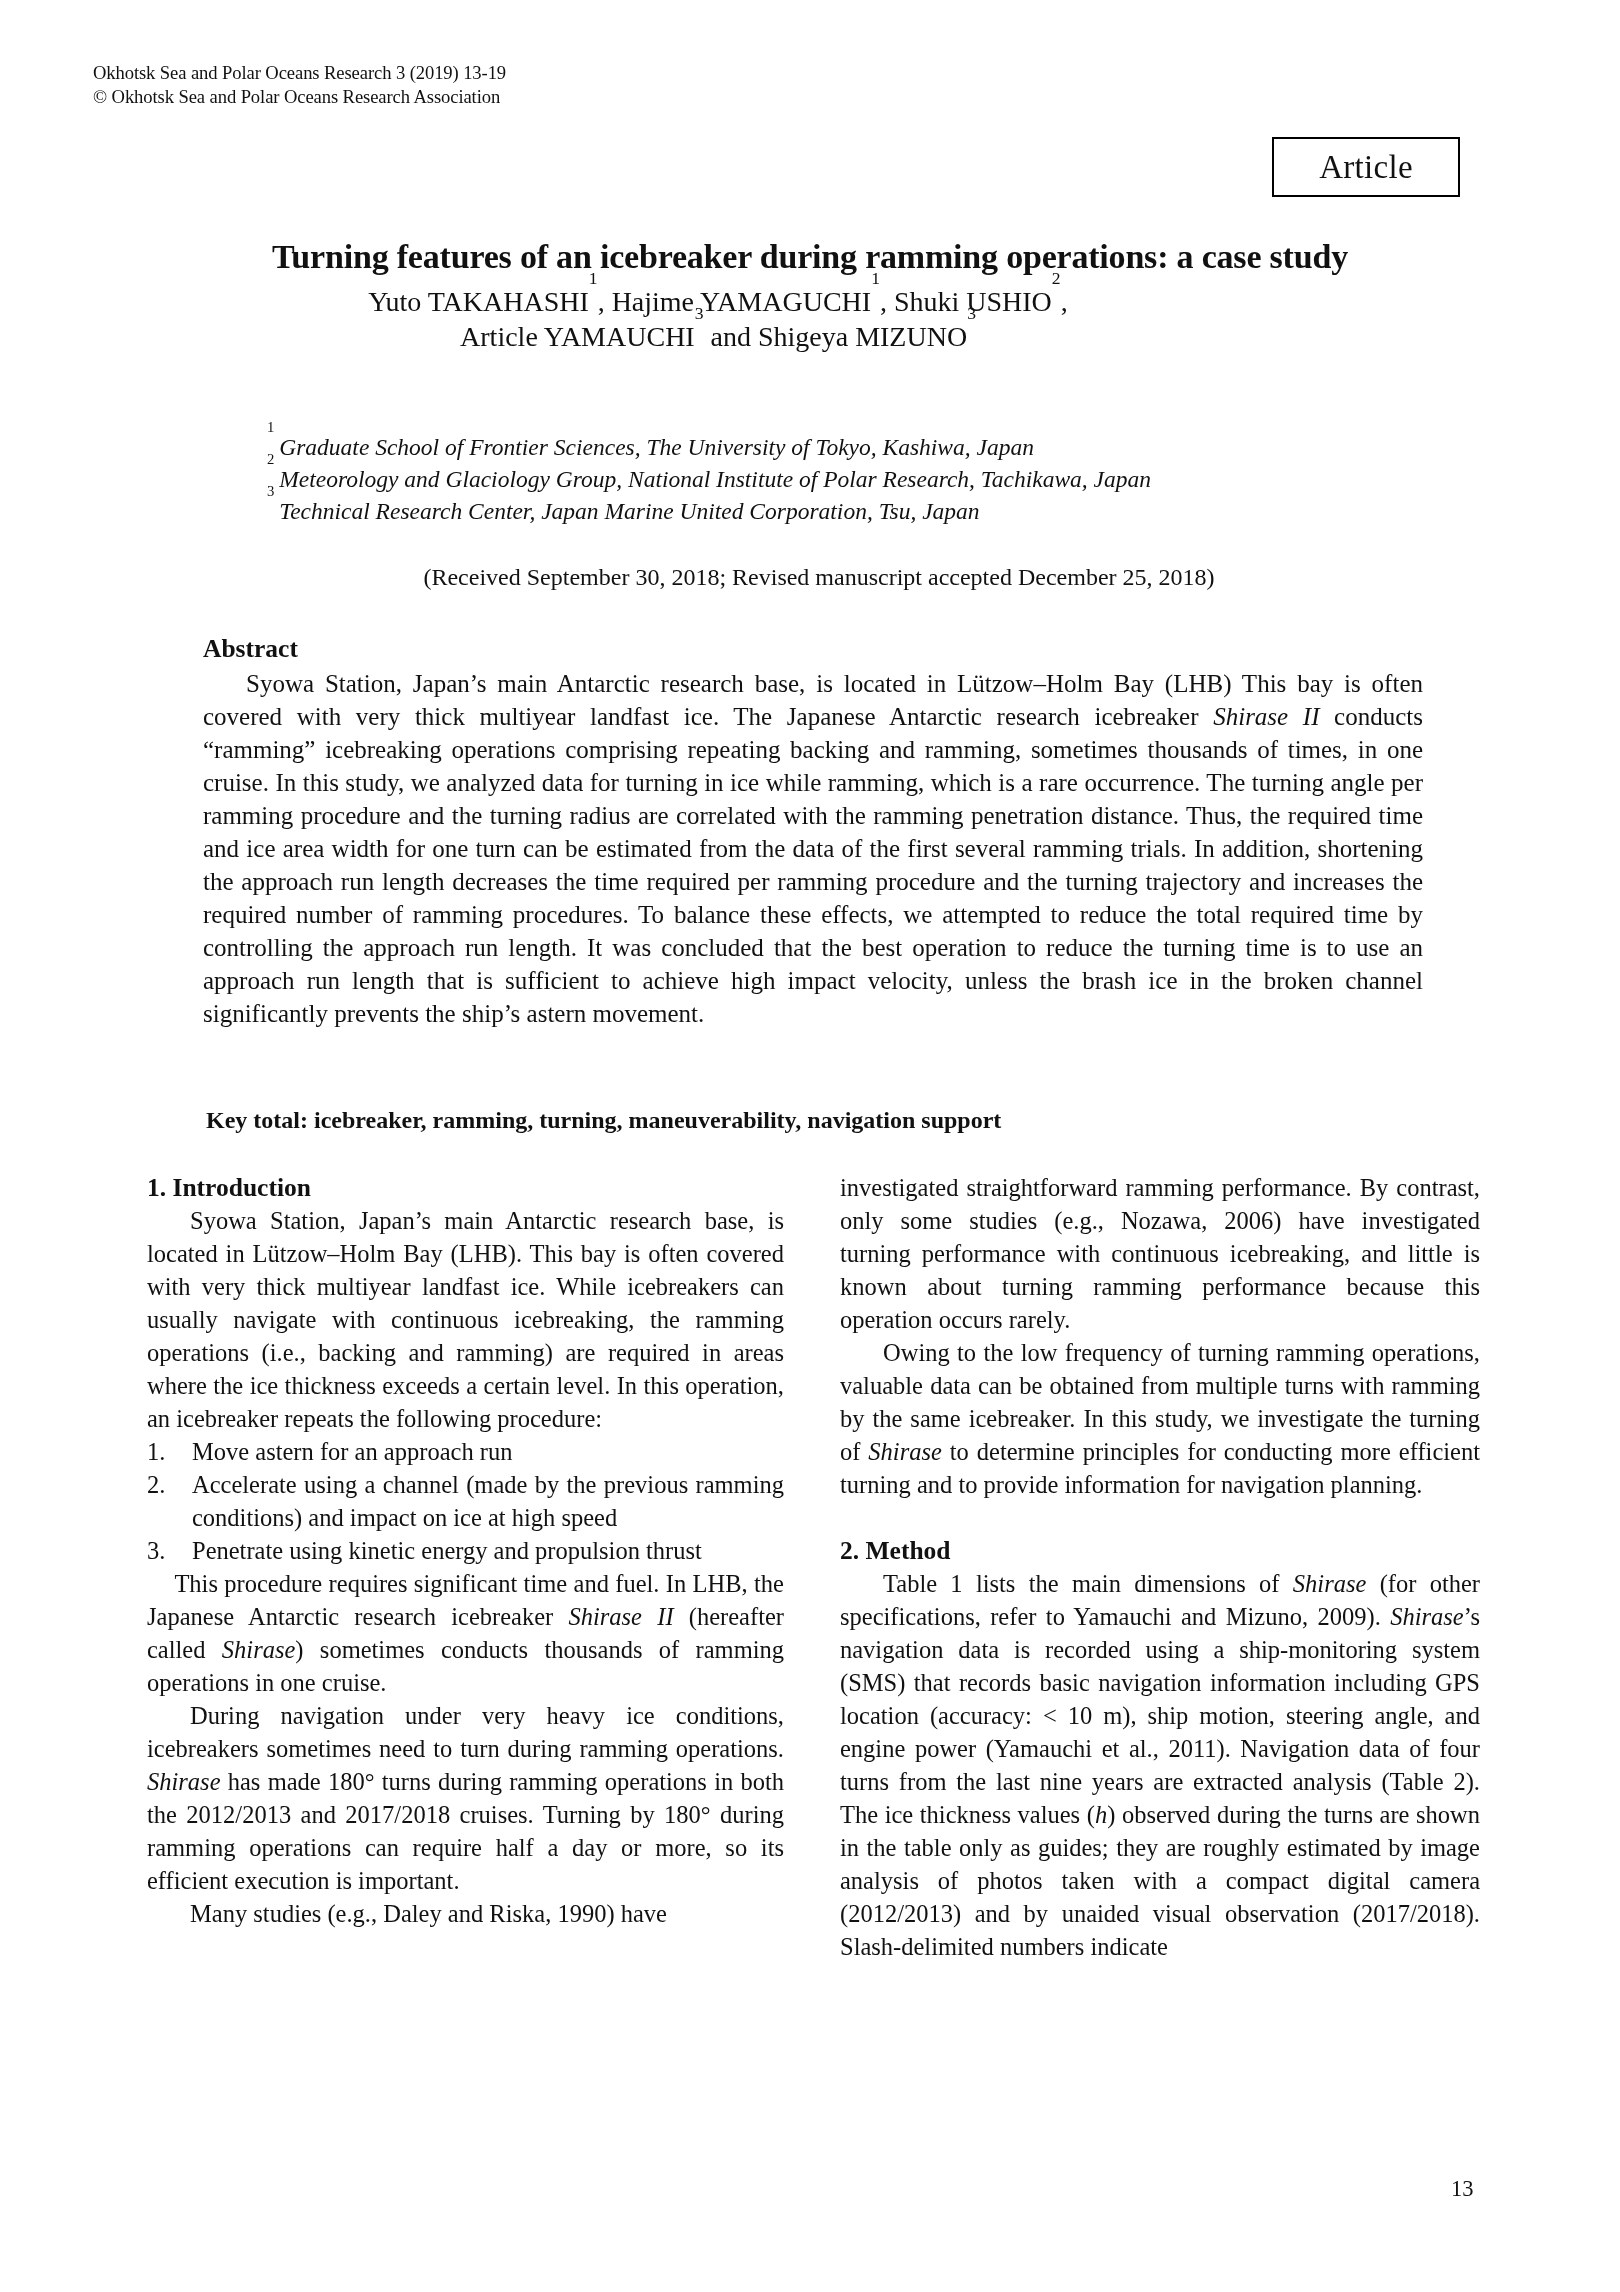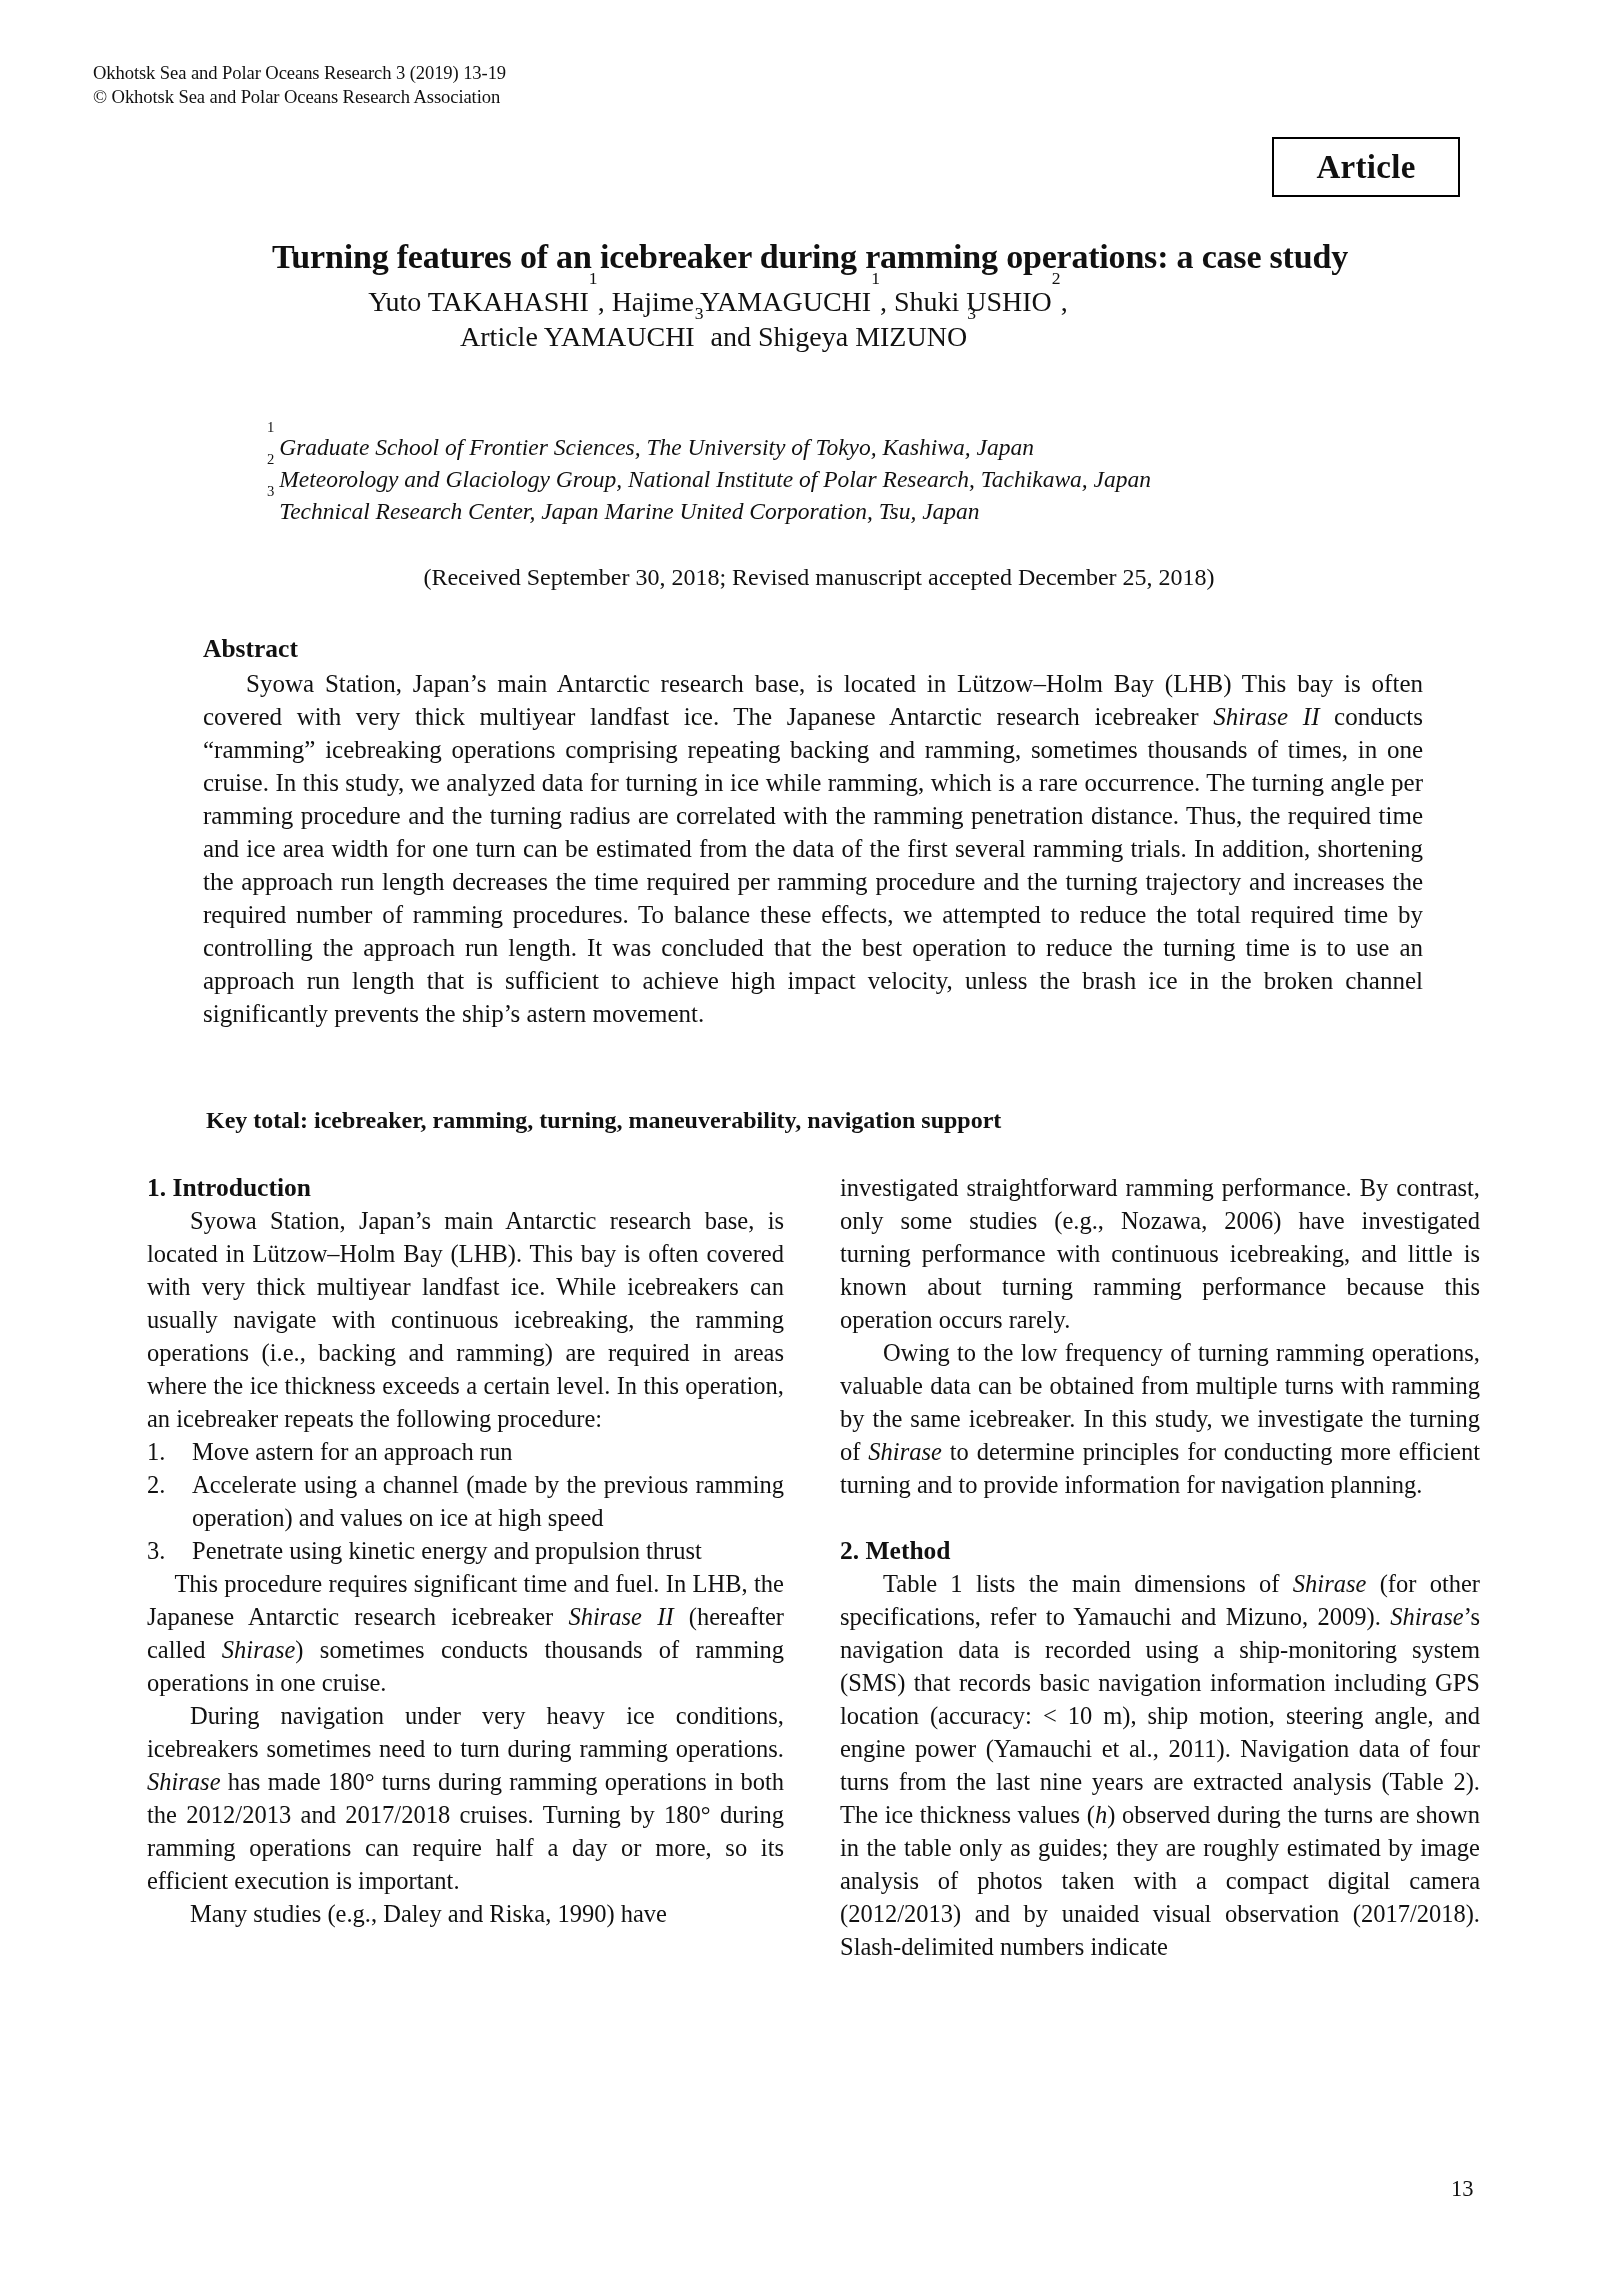--- a/index.html
+++ b/index.html
@@ -5,21 +5,21 @@
   html, body { margin: 0; padding: 0; background: #ffffff; }
   body {
     width: 1620px; height: 2293px; position: relative; overflow: hidden;
     font-family: "Liberation Serif", "DejaVu Serif", serif; color: #111;
   }
   .abs { position: absolute; }
   .journal-line { font-size: 18.6px; line-height: 23.5px; left: 93px; letter-spacing: -0.1px; }
   .article-box {
     left: 1272px; top: 137px; width: 184px; height: 56px;
     border: 2.9px solid #000; box-sizing: content-box;
-    font-size: 33px; line-height: 56px; text-align: center; letter-spacing: 0.3px; font-weight: bold;
+    font-size: 33px; line-height: 56px; text-align: center; letter-spacing: 0.3px;
   }
   .title {
     left: 0; width: 1620px; top: 235px; text-align: center;
     font-size: 34px; font-weight: bold; letter-spacing: -0.2px; line-height: 43px;
   }
   .authors {
     left: 0; width: 1436px; top: 284px; text-align: center;
     font-size: 28px; line-height: 35px;
   }
   .authors sup { font-size: 17.6px; vertical-align: top; position: relative; top: -5.9px; line-height: 0; }
@@ -76,21 +76,21 @@
 <div class="abs abstract-heading">Abstract</div>
 <div class="abs abstract-body"><span>Syowa Station, Japan’s main Antarctic research base, is located in Lützow–Holm Bay (LHB) This bay is often covered with very thick multiyear landfast ice. The Japanese Antarctic research icebreaker </span><i>Shirase II</i><span> conducts “ramming” icebreaking operations comprising repeating backing and ramming, sometimes thousands of times, in one cruise. In this study, we analyzed data for turning in ice while ramming, which is a rare occurrence. The turning angle per ramming procedure and the turning radius are correlated with the ramming penetration distance. Thus, the required time and ice area width for one turn can be estimated from the data of the first several ramming trials. In addition, shortening the approach run length decreases the time required per ramming procedure and the turning trajectory and increases the required number of ramming procedures. To balance these effects, we attempted to reduce the total required time by controlling the approach run length. It was concluded that the best operation to reduce the turning time is to use an approach run length that is sufficient to achieve high impact velocity, unless the brash ice in the broken channel significantly prevents the ship’s astern movement.</span></div>
 
 <div class="abs keywords"><b>Key total:</b><span style="white-space:pre-wrap;font-weight:bold;"> icebreaker, ramming, turning, maneuverability, navigation support</span></div>
 
 <div class="abs col col-left">
   <div class="section-heading">1. Introduction</div>
   <p class="para">Syowa Station, Japan’s main Antarctic research base, is located in Lützow–Holm Bay (LHB). This bay is often covered with very thick multiyear landfast ice. While icebreakers can usually navigate with continuous icebreaking, the ramming operations (i.e., backing and ramming) are required in areas where the ice thickness exceeds a certain level. In this operation, an icebreaker repeats the following procedure:</p>
   <ol class="list">
     <li><span class="num">1.</span><span>Move astern for an approach run</span></li>
-    <li><span class="num">2.</span><span>Accelerate using a channel (made by the previous ramming operation) and values on ice at high speed</span></li>
+    <li><span class="num">2.</span><span>Accelerate using a channel (made by the previous ramming conditions) and impact on ice at high speed</span></li>
     <li><span class="num">3.</span><span>Penetrate using kinetic energy and propulsion thrust</span></li>
   </ol>
   <p class="para smallindent"><span>This procedure requires significant time and fuel. In LHB, the Japanese Antarctic research icebreaker </span><i>Shirase II</i><span> (hereafter called </span><i>Shirase</i><span>) sometimes conducts thousands of ramming operations in one cruise.</span></p>
   <p class="para"><span>During navigation under very heavy ice conditions, icebreakers sometimes need to turn during ramming operations. </span><i>Shirase</i><span> has made 180° turns during ramming operations in both the 2012/2013 and 2017/2018 cruises. Turning by 180° during ramming operations can require half a day or more, so its efficient execution is important.</span></p>
   <p class="para">Many studies (e.g., Daley and Riska, 1990) have</p>
 </div>
 
 <div class="abs col col-right" style="top:1171px;">
     <p class="para noindent">investigated straightforward ramming performance. By contrast, only some studies (e.g., Nozawa, 2006) have investigated turning performance with continuous icebreaking, and little is known about turning ramming performance because this operation occurs rarely.</p>
   <div style="height:0;"></div>

